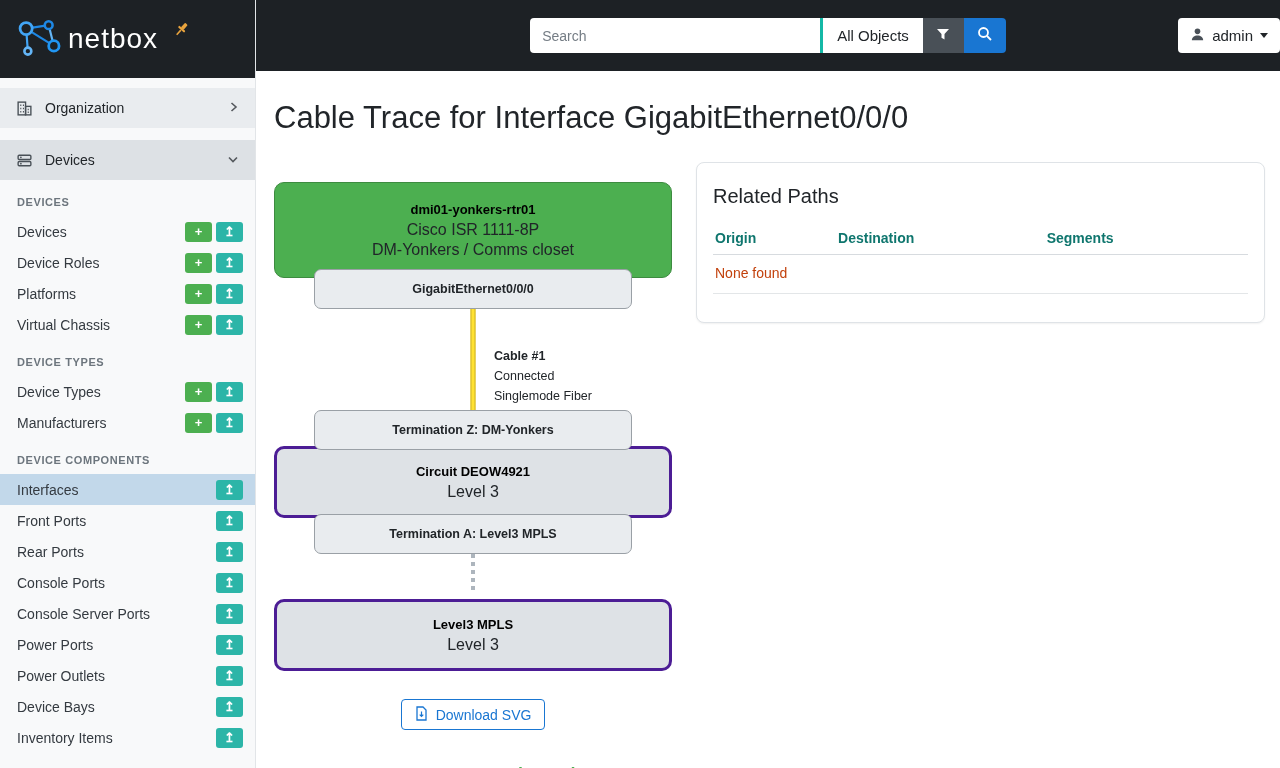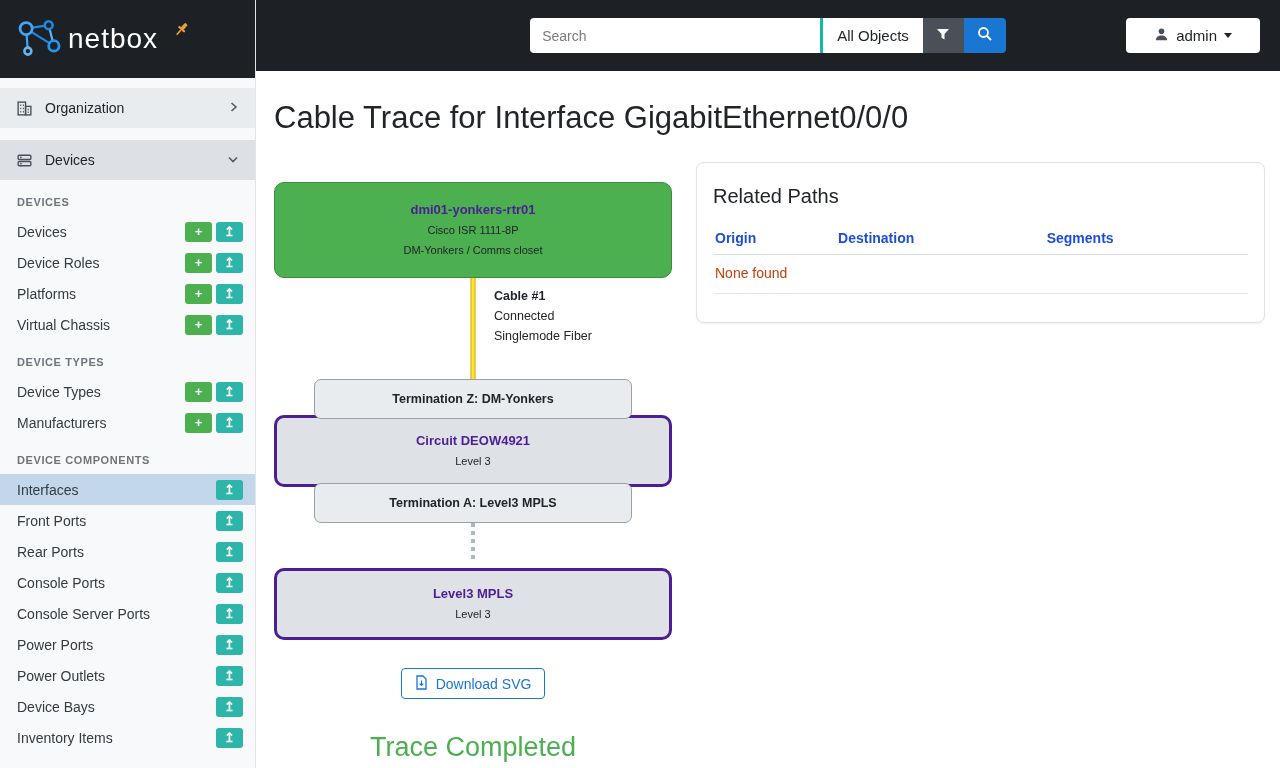--- a/index.html
+++ b/index.html
@@ -28,51 +28,51 @@
 
   
   .main{flex:1;display:flex;flex-direction:column;height:100%;overflow:hidden}
   .topbar{flex:0 0 71px;height:71px;background:var(--navbar-bg,#1d2125);display:flex;align-items:center;justify-content:center;position:relative}
   .search-group{display:flex;height:35px}
   .search-input{width:290px;height:35px;border:none;border-radius:4px 0 0 4px;padding:0 12px;font-size:14px;outline:none;color:#212529;font-family:inherit}
   .search-input::placeholder{color:#757d85}
   .scope-btn{height:35px;background:#fff;border:none;border-left:3px solid #14b8a6;padding:0 14px;font-size:15px;color:#212529;cursor:pointer;font-family:inherit}
   .filter-btn{width:41px;height:35px;background:#495057;border:none;display:flex;align-items:center;justify-content:center;cursor:pointer}
   .go-btn{width:42px;height:35px;background:var(--primary-blue,#1976d2);border:none;border-radius:0 4px 4px 0;display:flex;align-items:center;justify-content:center;cursor:pointer}
-  .user-btn{position:absolute;right:20px;top:18px;height:35px;background:#fff;border:none;border-radius:4px;padding:0 28px;display:flex;align-items:center;gap:7px;font-size:15px;color:#212529;cursor:pointer;font-family:inherit}
+  .user-btn{position:absolute;right:0;top:18px;height:35px;background:#fff;border:none;border-radius:4px;padding:0 12px;display:flex;align-items:center;gap:7px;font-size:15px;color:#212529;cursor:pointer;font-family:inherit}
   .caret{width:0;height:0;border-left:4px solid transparent;border-right:4px solid transparent;border-top:5px solid #212529;display:inline-block}
 
   .content{flex:1;overflow:hidden;padding:0 15px 0 18px}
   .page-title{font-size:31px;font-weight:400;color:#212529;margin:28px 0 26px;line-height:1.2}
   .cols{display:flex;align-items:flex-start;gap:24px}
 
   
   .trace-col{flex:0 0 398px;width:398px;display:flex;flex-direction:column;align-items:center;margin-top:20px}
   .node-box{width:100%;border-radius:10px;text-align:center;position:relative;z-index:1}
   .device-box{background:var(--device-green,#4caf50);border:1px solid #3d8b40;padding:17px 10px}
   .gray-box{background:#dee2e6;border:3px solid #4c1d95;padding:13px 10px}
-  .node-title{font-size:13px;font-weight:700;color:#4c1d95;line-height:20px}
-  .node-sub{font-size:11px;color:#212529;line-height:20px}
+  .node-title{font-size:13px;font-weight:700;color:#000000;line-height:20px}
+  .node-sub{font-size:16px;color:#212529;line-height:20px}
   .term-box{width:318px;background:#e9ecef;border:1px solid #9aa0a6;border-radius:7px;text-align:center;font-size:12.5px;font-weight:700;color:#212529;padding:11px 6px;line-height:16px;position:relative;z-index:2}
   .iface{margin-top:-9px}
   .circuit{margin-top:-4px}
   .terma{margin-top:-4px}
   .cable-seg{height:101px;width:100%;position:relative}
   .cable-line{position:absolute;left:50%;transform:translateX(-50%);top:0;bottom:0;width:5px;background:var(--cable-yellow,#ffe232);border-left:1px solid #cdb22a;border-right:1px solid #cdb22a}
-  .cable-label{position:absolute;left:calc(50% + 21px);top:8px;font-size:12.5px;color:#212529;line-height:20px;text-align:left;cursor:pointer}
+  .cable-label{position:absolute;left:calc(50% + 21px);top:37px;font-size:12.5px;color:#212529;line-height:20px;text-align:left;cursor:pointer}
   .cable-label .b{font-weight:700}
   .dotted-seg{height:40px;width:4px;margin-bottom:5px;background:repeating-linear-gradient(to bottom,#adb5bd 0 4px,transparent 4px 8px)}
   .download-btn{margin-top:28px;display:flex;align-items:center;gap:8px;background:#fff;border:1px solid var(--primary-blue,#1976d2);color:var(--primary-blue,#1976d2);border-radius:4px;height:31px;padding:0 13px;font-size:14px;cursor:pointer;font-family:inherit}
   .trace-status{margin-top:33px;font-size:27px;color:var(--device-green,#4caf50);text-align:center}
 
   
   .card{flex:1;max-width:571px;border:1px solid #dfe3e7;border-radius:8px;box-shadow:0 1px 2px rgba(0,0,0,.06);padding:16px 16px 28px;background:#fff}
   .card-title{font-size:20px;font-weight:400;color:#212529;margin:6px 0 14px}
   .card table{width:100%;border-collapse:collapse}
-  .card th{font-size:14px;font-weight:700;color:#1d4ed8;text-align:left;padding:8px 2px;border-bottom:1px solid #d7dbdf}
+  .card th{font-size:14px;font-weight:700;color:#0f766e;text-align:left;padding:8px 2px;border-bottom:1px solid #d7dbdf}
   .card th:nth-child(1){width:23%}
   .card th:nth-child(2){width:39%}
   .card td{font-size:14px;color:#c2410c;padding:10px 2px 12px;border-bottom:1px solid #e3e6e8}
 </style>
 </head>
 <body>
 
 <div class="app">
 
   <aside class="sidebar">
@@ -275,20 +275,21 @@
       <h1 class="page-title">Cable Trace for Interface GigabitEthernet0/0/0</h1>
 
       <div class="cols">
 
         <div class="trace-col">
           <div class="node-box device-box">
             <div class="node-title">dmi01-yonkers-rtr01</div>
             <div class="node-sub">Cisco ISR 1111-8P</div>
             <div class="node-sub">DM-Yonkers / Comms closet</div>
           </div>
+          <div class="term-box iface">GigabitEthernet0/0/0</div>
 
           <div class="cable-seg">
             <div class="cable-line"></div>
             <div class="cable-label">
               <div class="b">Cable #1</div>
               <div>Connected</div>
               <div>Singlemode Fiber</div>
             </div>
           </div>
 

